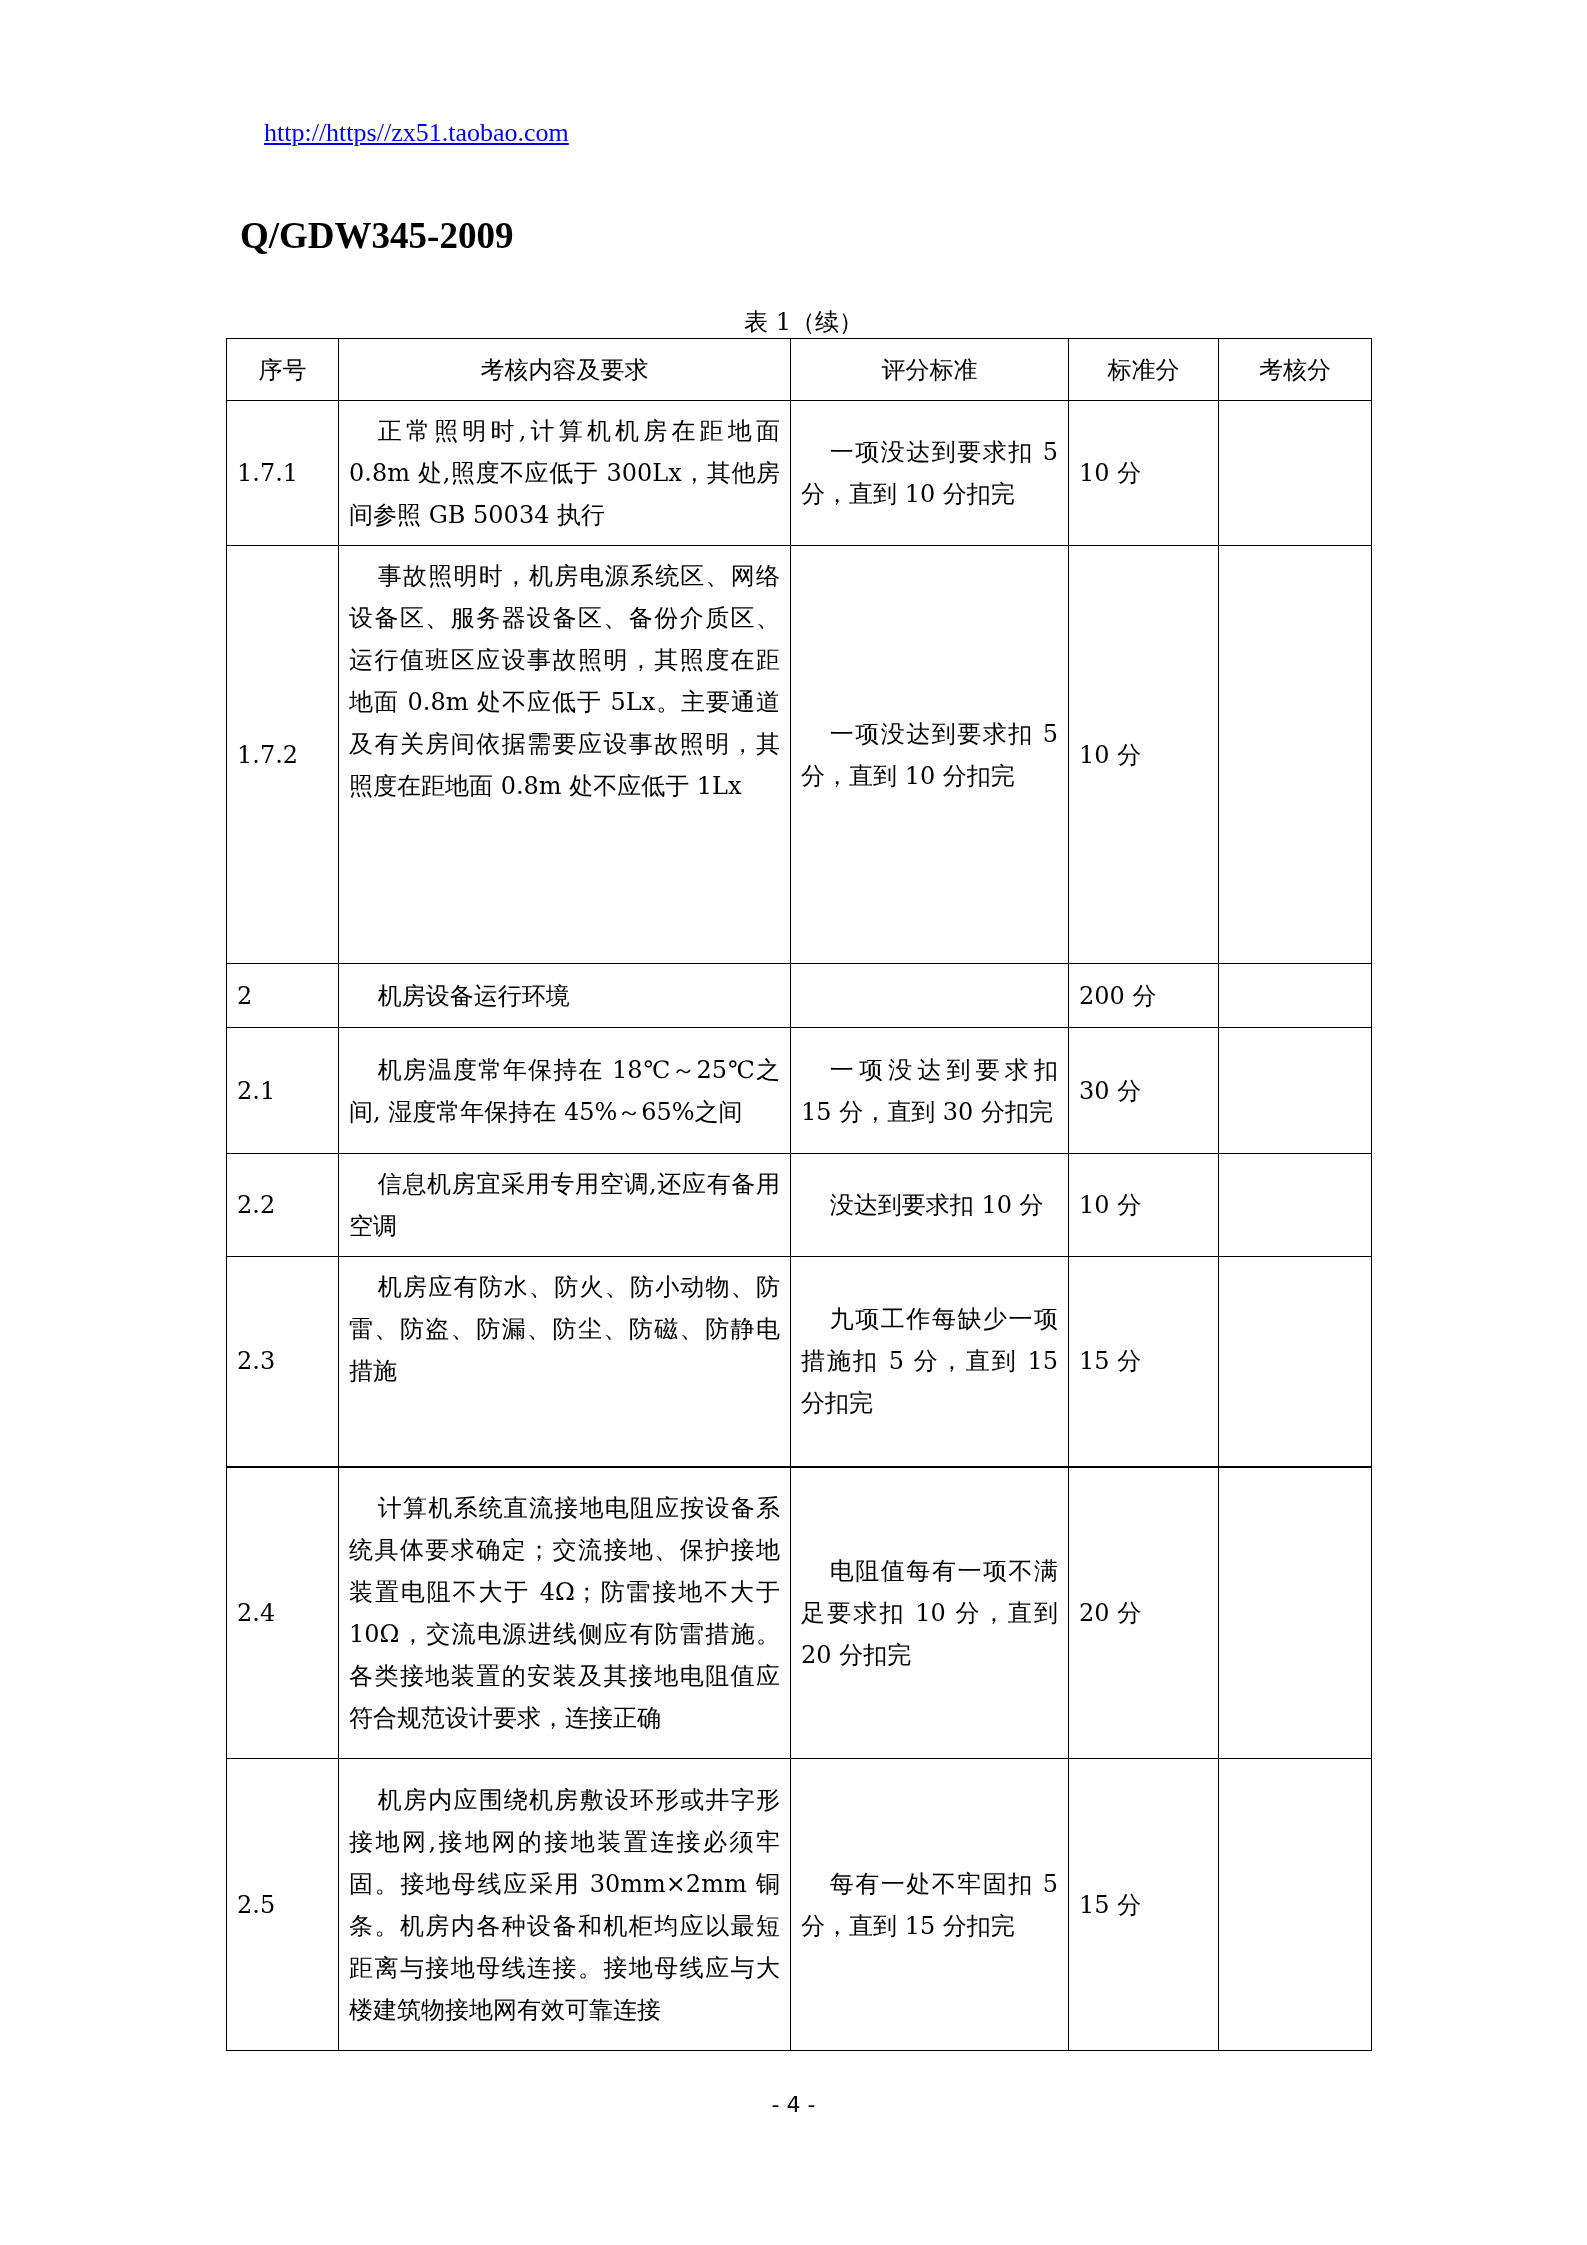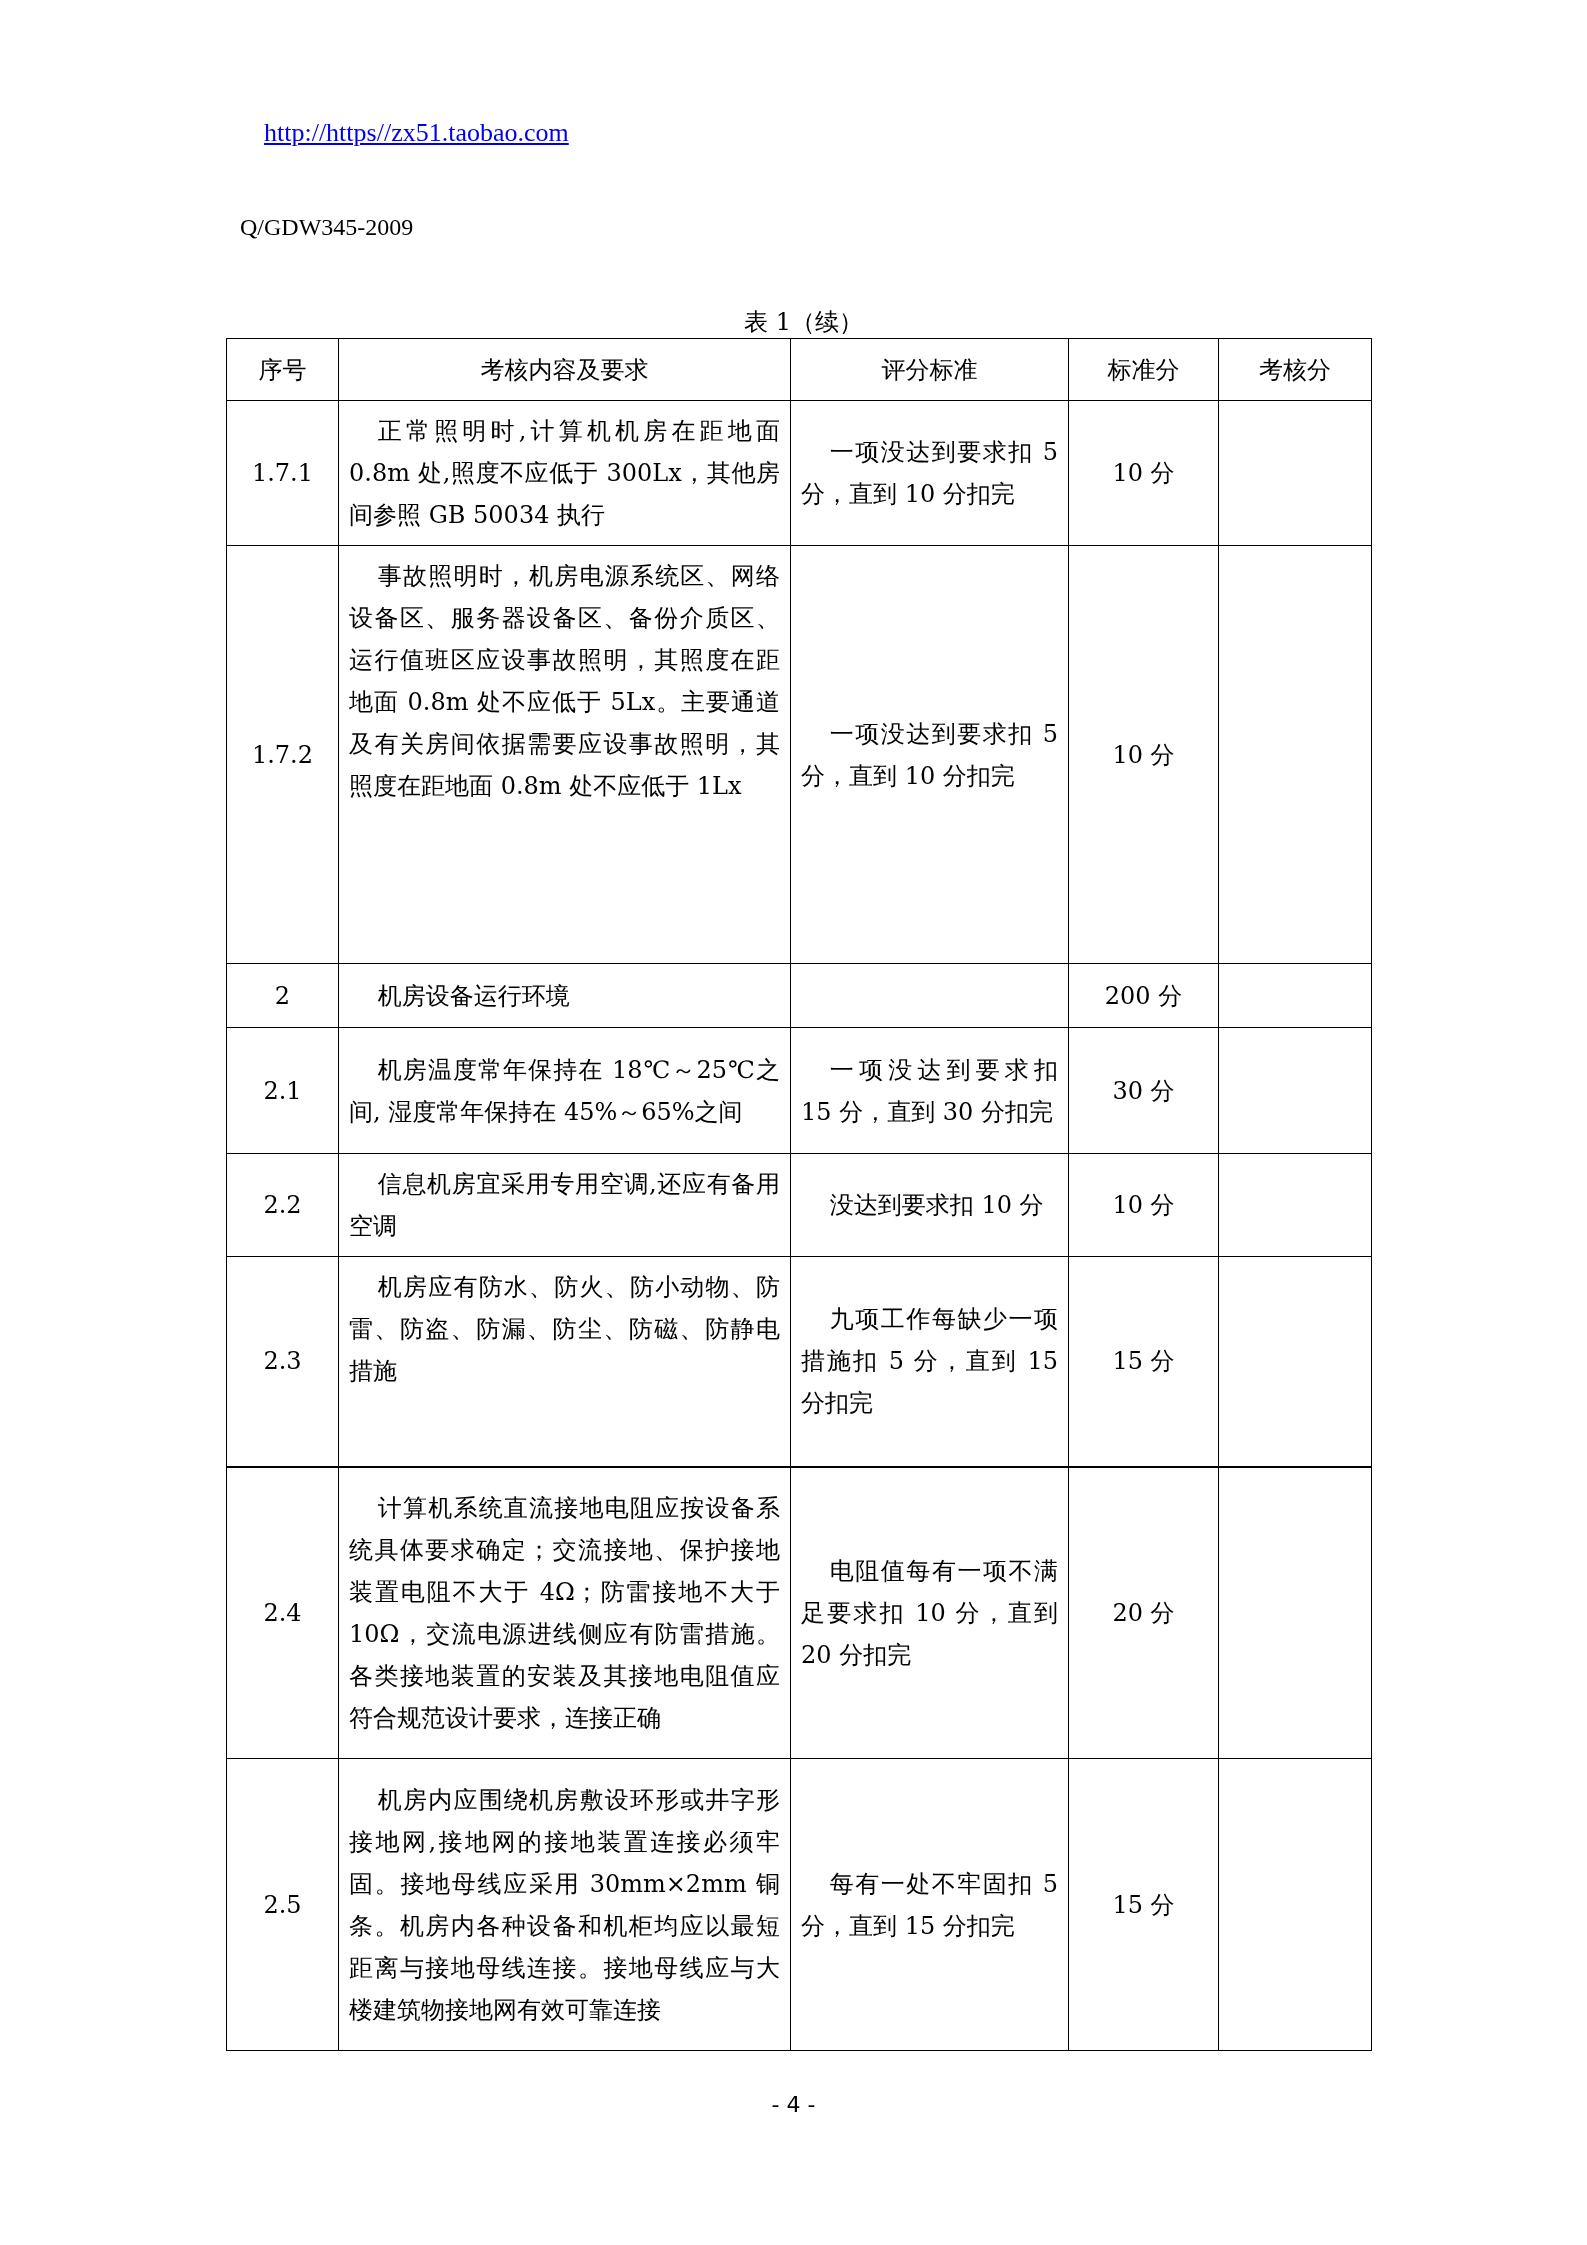--- a/index.html
+++ b/index.html
@@ -1,23 +1,23 @@
 <!DOCTYPE html>
 <html><head>
 <meta charset="utf-8">
 <style>
   html, body { margin:0; padding:0; background:#ffffff; }
   body { width:1587px; height:2245px; position:relative; font-family:"DejaVu Serif","Liberation Serif",serif; color:#000; }
   .link { position:absolute; left:240px; top:118px; font-family:"Liberation Serif",serif; font-size:26px; color:#0000ee; text-decoration:underline;margin-left:24px; }
-  .doc-id { position:absolute; left:240px; top:214px; font-family:"Liberation Serif",serif; font-weight:normal; font-size:24px; }
+  .doc-id { position:absolute; left:240px; top:214px; font-family:"Liberation Serif",serif; font-weight:bold; font-size:37px; }
   .caption { position:absolute; left:10px; width:1587px; top:282px; text-align:center; font-size:24px;margin-top:24px; }
   table { position:absolute; left:226px; top:338px; width:1145px; border-collapse:collapse; table-layout:fixed; font-size:24px; }
   td, th { border:1.5px solid #000; padding:9px 10px; vertical-align:middle; line-height:42px; font-weight:normal; }
   th { height:43px; text-align:center; }
-  td.c { text-align:center;margin-left:16px; }
+  td.c { text-align:left;margin-left:16px; }
   td.t { text-align:justify; }
   .ind { text-indent:1.2em; }
   .footer { position:absolute; left:0; width:1587px; top:2092px; text-align:center; font-family:"DejaVu Sans",sans-serif; font-size:22px; }
   .thick-top td { border-top:2.5px solid #000; }
 </style>
 </head>
 <body>
 
 <a class="link">http://https//zx51.taobao.com</a>
 <div class="doc-id">Q/GDW345-2009</div>

